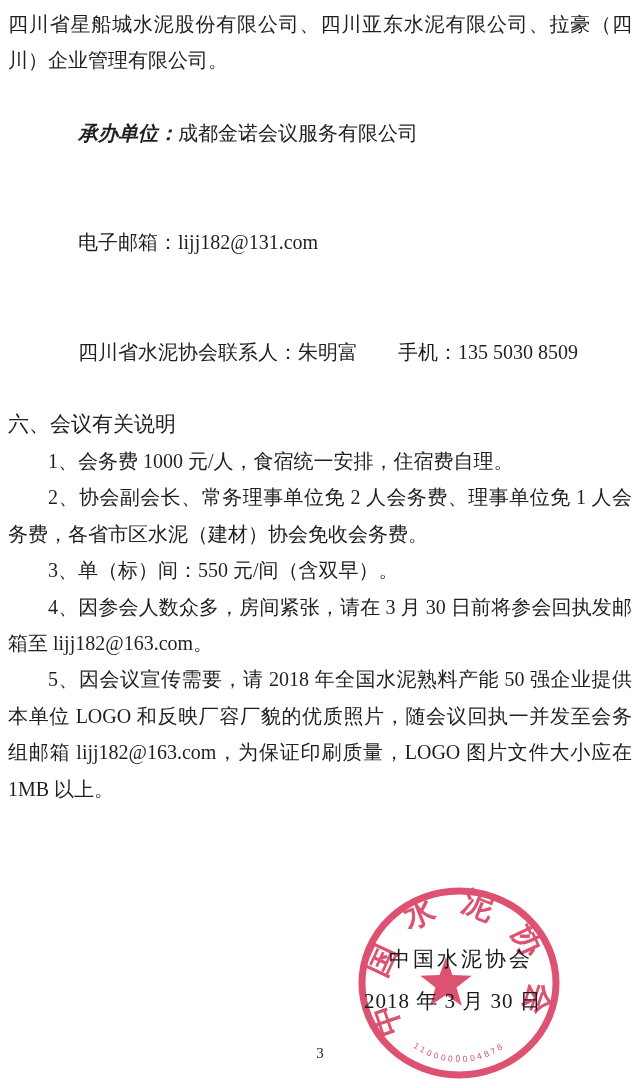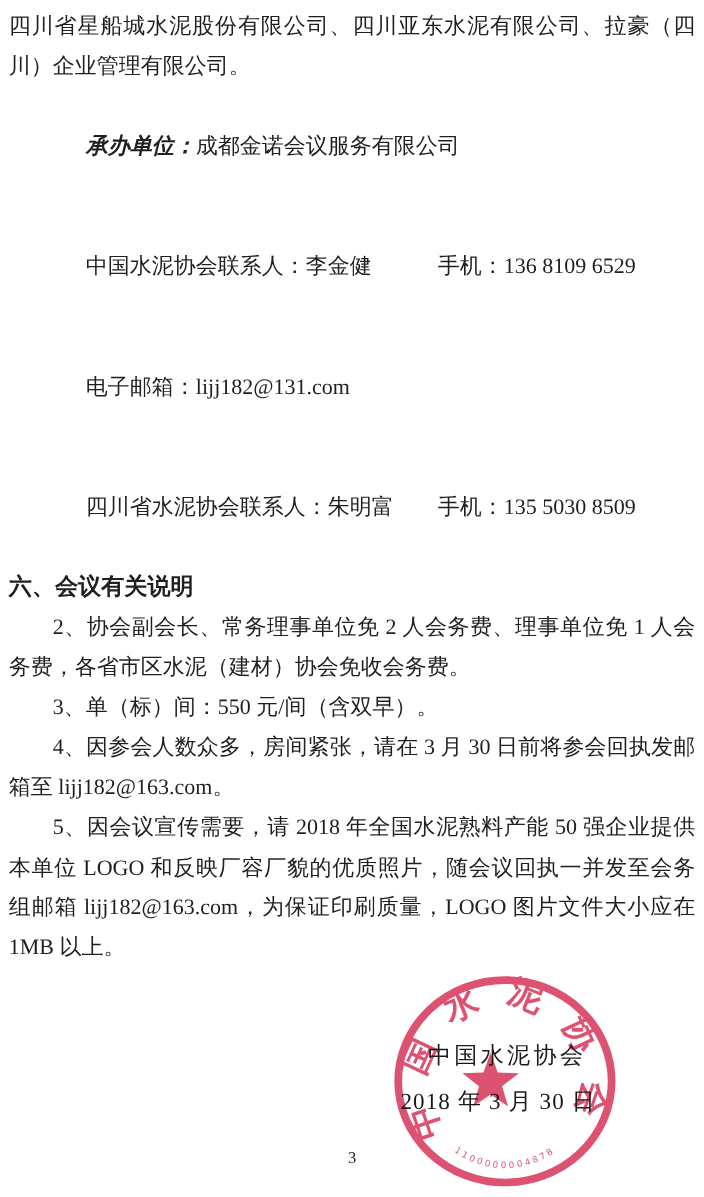--- a/index.html
+++ b/index.html
@@ -19,21 +19,21 @@
   .doc { padding: 6px 8px 0 8px; }
   .para { text-align: justify; font-family: Liberation Serif, serif; }
   .contact-line { padding-left: 40px; white-space: pre-wrap; }
   .contact-line .lbl {
     font-weight: bold;
     font-family: "Liberation Sans", "DejaVu Sans", sans-serif;
     font-size: 20px;
     font-style: italic;
   }
   .section-heading {
-    font-weight: bold;
+    font-weight: normal;
     font-family: "Liberation Sans", "DejaVu Sans", sans-serif;
     font-size: 21px;
     line-height: 36.4px;
   }
   .note-item { text-align: justify; text-indent: 2em; }
   .seal-wrap {
     position: absolute;
     left: 356px; top: 887px;
     width: 206px; height: 194px;
     z-index: 1;
@@ -72,31 +72,29 @@
 
 <div class="page">
   <div class="doc">
 
     <p class="para">四川省星船城水泥股份有限公司、四川亚东水泥有限公司、拉豪（四川）企业管理有限公司。</p>
 
     <div class="contact-line">
       <span class="lbl">承办单位：</span><span>成都金诺会议服务有限公司</span>
     </div>
     <div class="contact-line">
-      <span class="lbl"></span><span>中国水泥协会联系人：李金健　　　手机：136 8109 6529</span>
-    </div>
-    <div class="contact-line">
       <span class="lbl"></span><span>电子邮箱：lijj182@131.com</span>
     </div>
     <div class="contact-line">
       <span class="lbl"></span><span>四川省水泥协会联系人：朱明富　　手机：135 5030 8509</span>
     </div>
 
     <div class="section-heading">六、会议有关说明</div>
 
+    <p class="note-item">1、会务费 1000 元/人，食宿统一安排，住宿费自理。</p>
     <p class="note-item">2、协会副会长、常务理事单位免 2 人会务费、理事单位免 1 人会务费，各省市区水泥（建材）协会免收会务费。</p>
     <p class="note-item">3、单（标）间：550 元/间（含双早）。</p>
     <p class="note-item">4、因参会人数众多，房间紧张，请在 3 月 30 日前将参会回执发邮箱至 lijj182@163.com。</p>
     <p class="note-item">5、因会议宣传需要，请 2018 年全国水泥熟料产能 50 强企业提供本单位 LOGO 和反映厂容厂貌的优质照片，随会议回执一并发至会务组邮箱 lijj182@163.com，为保证印刷质量，LOGO 图片文件大小应在 1MB 以上。</p>
 
   </div>
 
   <div class="seal-wrap">
     <svg width="206" height="194" viewBox="0 0 206 194" xmlns="http://www.w3.org/2000/svg">
       <defs>

